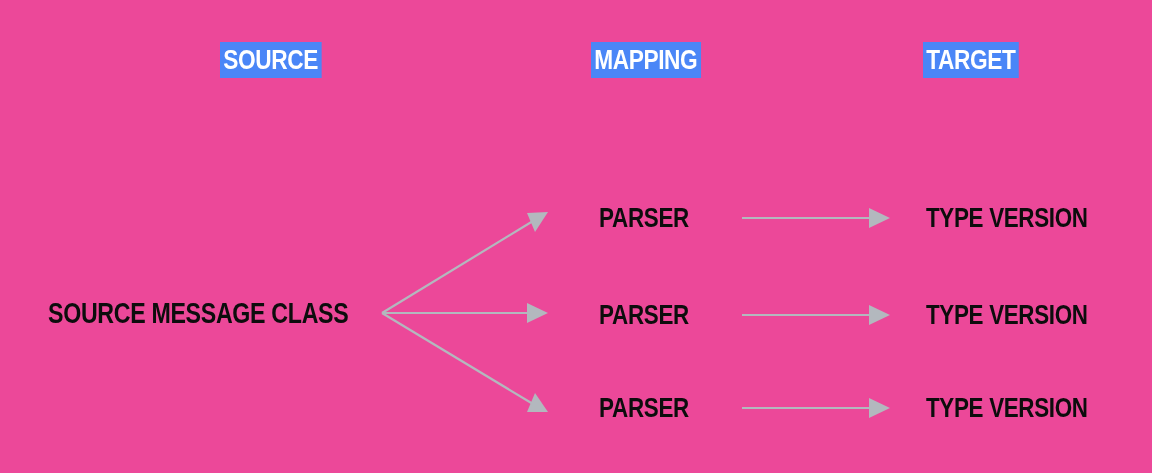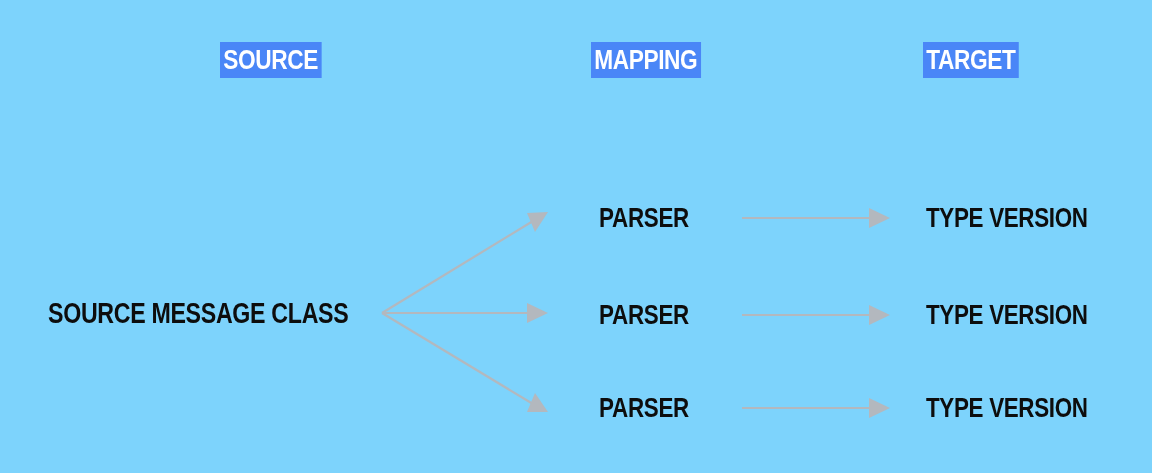--- a/index.html
+++ b/index.html
@@ -8,21 +8,21 @@
     padding: 0;
     background: #ffffff;
   }
   body {
     font-family: "Liberation Sans", sans-serif;
   }
   #diagram-root {
     position: relative;
     width: 1152px;
     height: 473px;
-    background: #7dd3fc;
+    background: #ec4899;
     overflow: hidden;
   }
 
   
   .col-header {
     position: absolute;
     display: inline-block;
     background: #4a86f7;
     color: #ffffff;
     font-family: "Liberation Sans", sans-serif;

